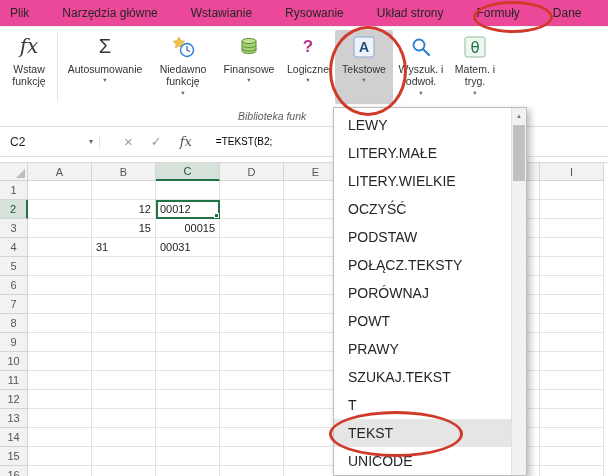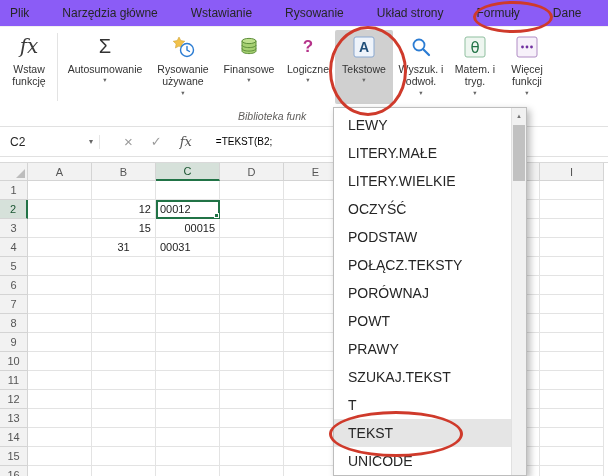--- a/index.html
+++ b/index.html
@@ -1,21 +1,21 @@
 <!DOCTYPE html>
 <html><head>
 <meta charset="utf-8">
 <style>
   html,body{margin:0;padding:0;}
   body{width:608px;height:476px;position:relative;overflow:hidden;background:#fff;
        font-family:"Liberation Sans","DejaVu Sans",sans-serif;color:#262626;}
 
   
   .tabbar{display:flex;align-items:center;height:27px;padding-left:10px;gap:33px;
-          font-size:12px;background:#8b5cf6;border-bottom:1px solid #f0f0f0;box-sizing:border-box;}
+          font-size:12px;background:#ec4899;border-bottom:1px solid #f0f0f0;box-sizing:border-box;}
   .tab{white-space:nowrap;cursor:default;}
 
   
   .ribbon{display:flex;align-items:flex-start;padding:3px 2px 0 4px;height:80px;
           box-sizing:border-box;background:#fff;}
   .rib-btn{display:flex;flex-direction:column;align-items:center;justify-content:flex-start;
            text-align:center;font-size:10.5px;color:#333;line-height:1.18;padding-top:3px;
            height:74px;box-sizing:border-box;border-radius:2px;}
   .rib-btn .rico{height:28px;display:flex;align-items:center;justify-content:center;margin-bottom:2px;}
   .rlabel{white-space:normal;}
@@ -109,21 +109,21 @@
     <span class="chev">▾</span>
   </div>
   <div class="rib-btn" style="width:68px">
     <span class="rico">
       <svg width="24" height="22" viewBox="0 0 24 22">
         <path d="M8 1l1.8 3.6 4 .6-2.9 2.8.7 4L8 10.1 4.4 12l.7-4L2.2 5.2l4-.6z" fill="#f2c24b" stroke="#c79a2a" stroke-width="0.5"></path>
         <circle cx="16" cy="14" r="6.5" fill="#fff" stroke="#2b7cd3" stroke-width="1.4"></circle>
         <path d="M16 10.5V14l2.5 1.5" stroke="#2b7cd3" stroke-width="1.4" fill="none" stroke-linecap="round"></path>
       </svg>
     </span>
-    <span class="rlabel">Rysowanie używane</span>
+    <span class="rlabel">Niedawno funkcję</span>
     <span class="chev">▾</span>
   </div>
   <div class="rib-btn" style="width:64px">
     <span class="rico">
       <svg width="24" height="22" viewBox="0 0 24 22">
         <path d="M5 5v10c0 1.4 3.1 2.6 7 2.6s7-1.2 7-2.6V5" fill="#a6d072" stroke="#5e8f3a"></path>
         <path d="M5 9c0 1.4 3.1 2.6 7 2.6s7-1.2 7-2.6M5 12.5c0 1.4 3.1 2.6 7 2.6s7-1.2 7-2.6" fill="none" stroke="#5e8f3a"></path>
         <ellipse cx="12" cy="5" rx="7" ry="2.6" fill="#bfe08f" stroke="#5e8f3a"></ellipse>
       </svg>
     </span>
@@ -156,32 +156,20 @@
     <span class="chev">▾</span>
   </div>
   <div class="rib-btn" style="width:52px">
     <span class="rico">
       <svg width="22" height="22" viewBox="0 0 22 22">
         <rect x="1" y="1" width="20" height="20" rx="2" fill="#eef6f0" stroke="#8fbf9f"></rect>
         <text x="11" y="16.5" font-size="15" text-anchor="middle" fill="#217346" font-family="DejaVu Sans, sans-serif">θ</text>
       </svg>
     </span>
     <span class="rlabel">Matem. i tryg.</span>
-    <span class="chev">▾</span>
-  </div>
-  <div class="rib-btn" style="width:52px">
-    <span class="rico">
-      <svg width="22" height="22" viewBox="0 0 22 22">
-        <rect x="1" y="1" width="20" height="20" rx="2" fill="#f7f1fa" stroke="#b08cc4"></rect>
-        <circle cx="6.5" cy="11" r="1.4" fill="#7030a0"></circle>
-          <circle cx="11" cy="11" r="1.4" fill="#7030a0"></circle>
-          <circle cx="15.5" cy="11" r="1.4" fill="#7030a0"></circle>
-      </svg>
-    </span>
-    <span class="rlabel">Więcej funkcji</span>
     <span class="chev">▾</span>
   </div>
 </div>
 
 <div class="groupstrip">
   <span class="grouplabel">Biblioteka funk</span>
 </div>
 
 <div class="fbar">
   <div class="namebox">
@@ -234,21 +222,21 @@
     <div class="cell" style="text-align: right;">15</div>
     <div class="cell" style="text-align: right;">00015</div>
     <div class="cell"></div>
     <div class="cell"></div>
     <div class="cell"></div>
     <div class="cell"></div>
     <div class="cell"></div>
     <div class="cell"></div>
     <div class="rh">4</div>
     <div class="cell"></div>
-    <div class="cell" style="text-align: center;">31</div>
+    <div class="cell" style="text-align: left;">31</div>
     <div class="cell" style="text-align: left;">00031</div>
     <div class="cell"></div>
     <div class="cell"></div>
     <div class="cell"></div>
     <div class="cell"></div>
     <div class="cell"></div>
     <div class="cell"></div>
     <div class="rh">5</div>
     <div class="cell"></div>
     <div class="cell"></div>

